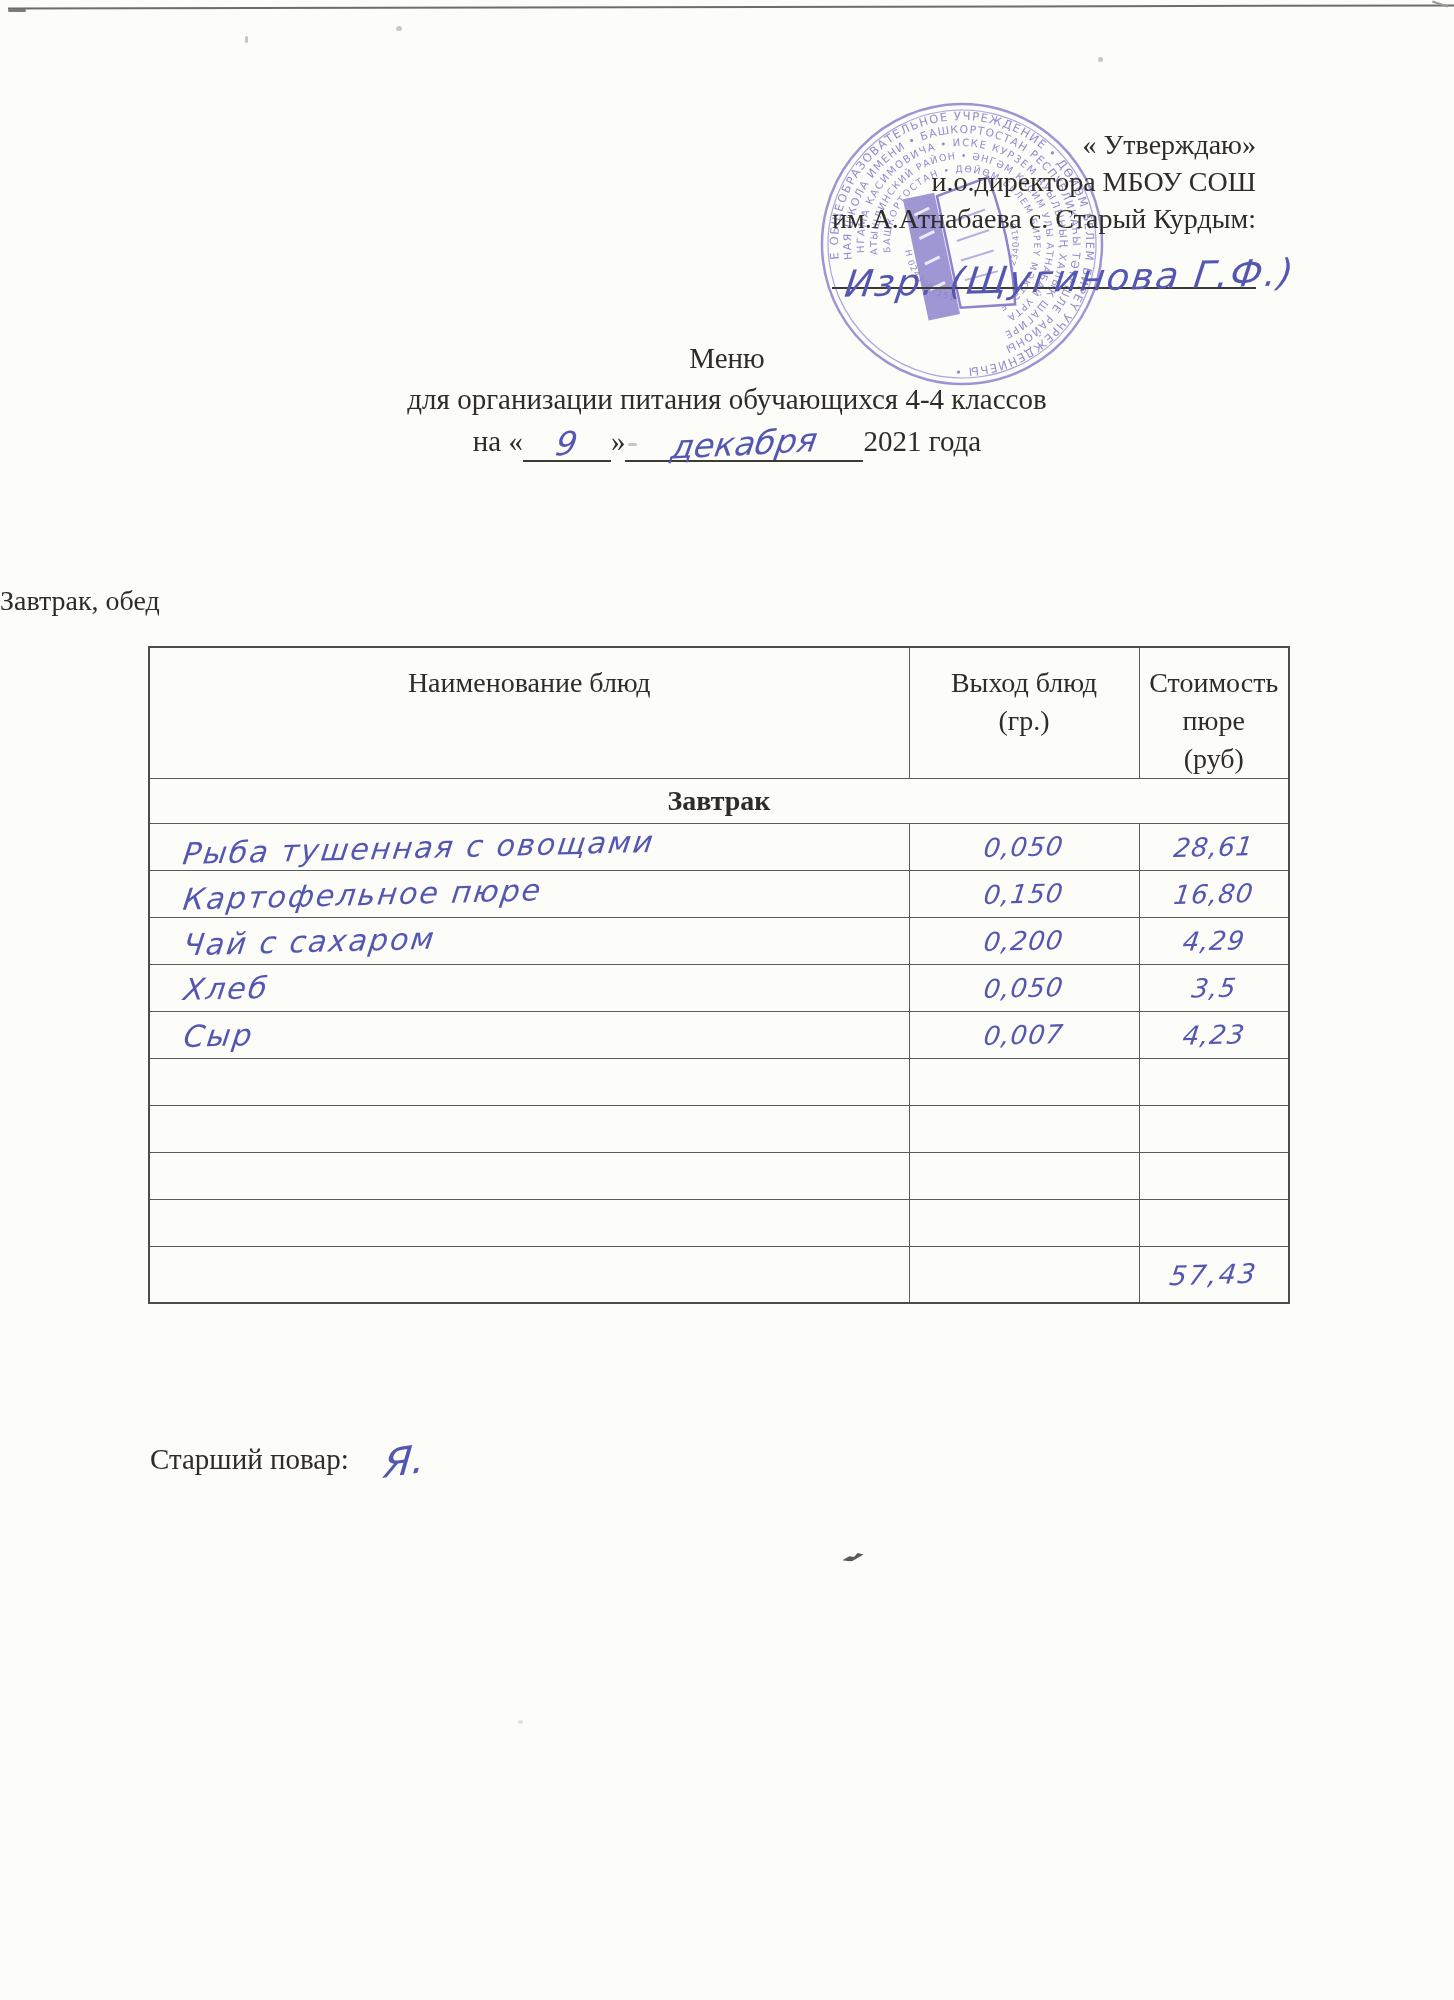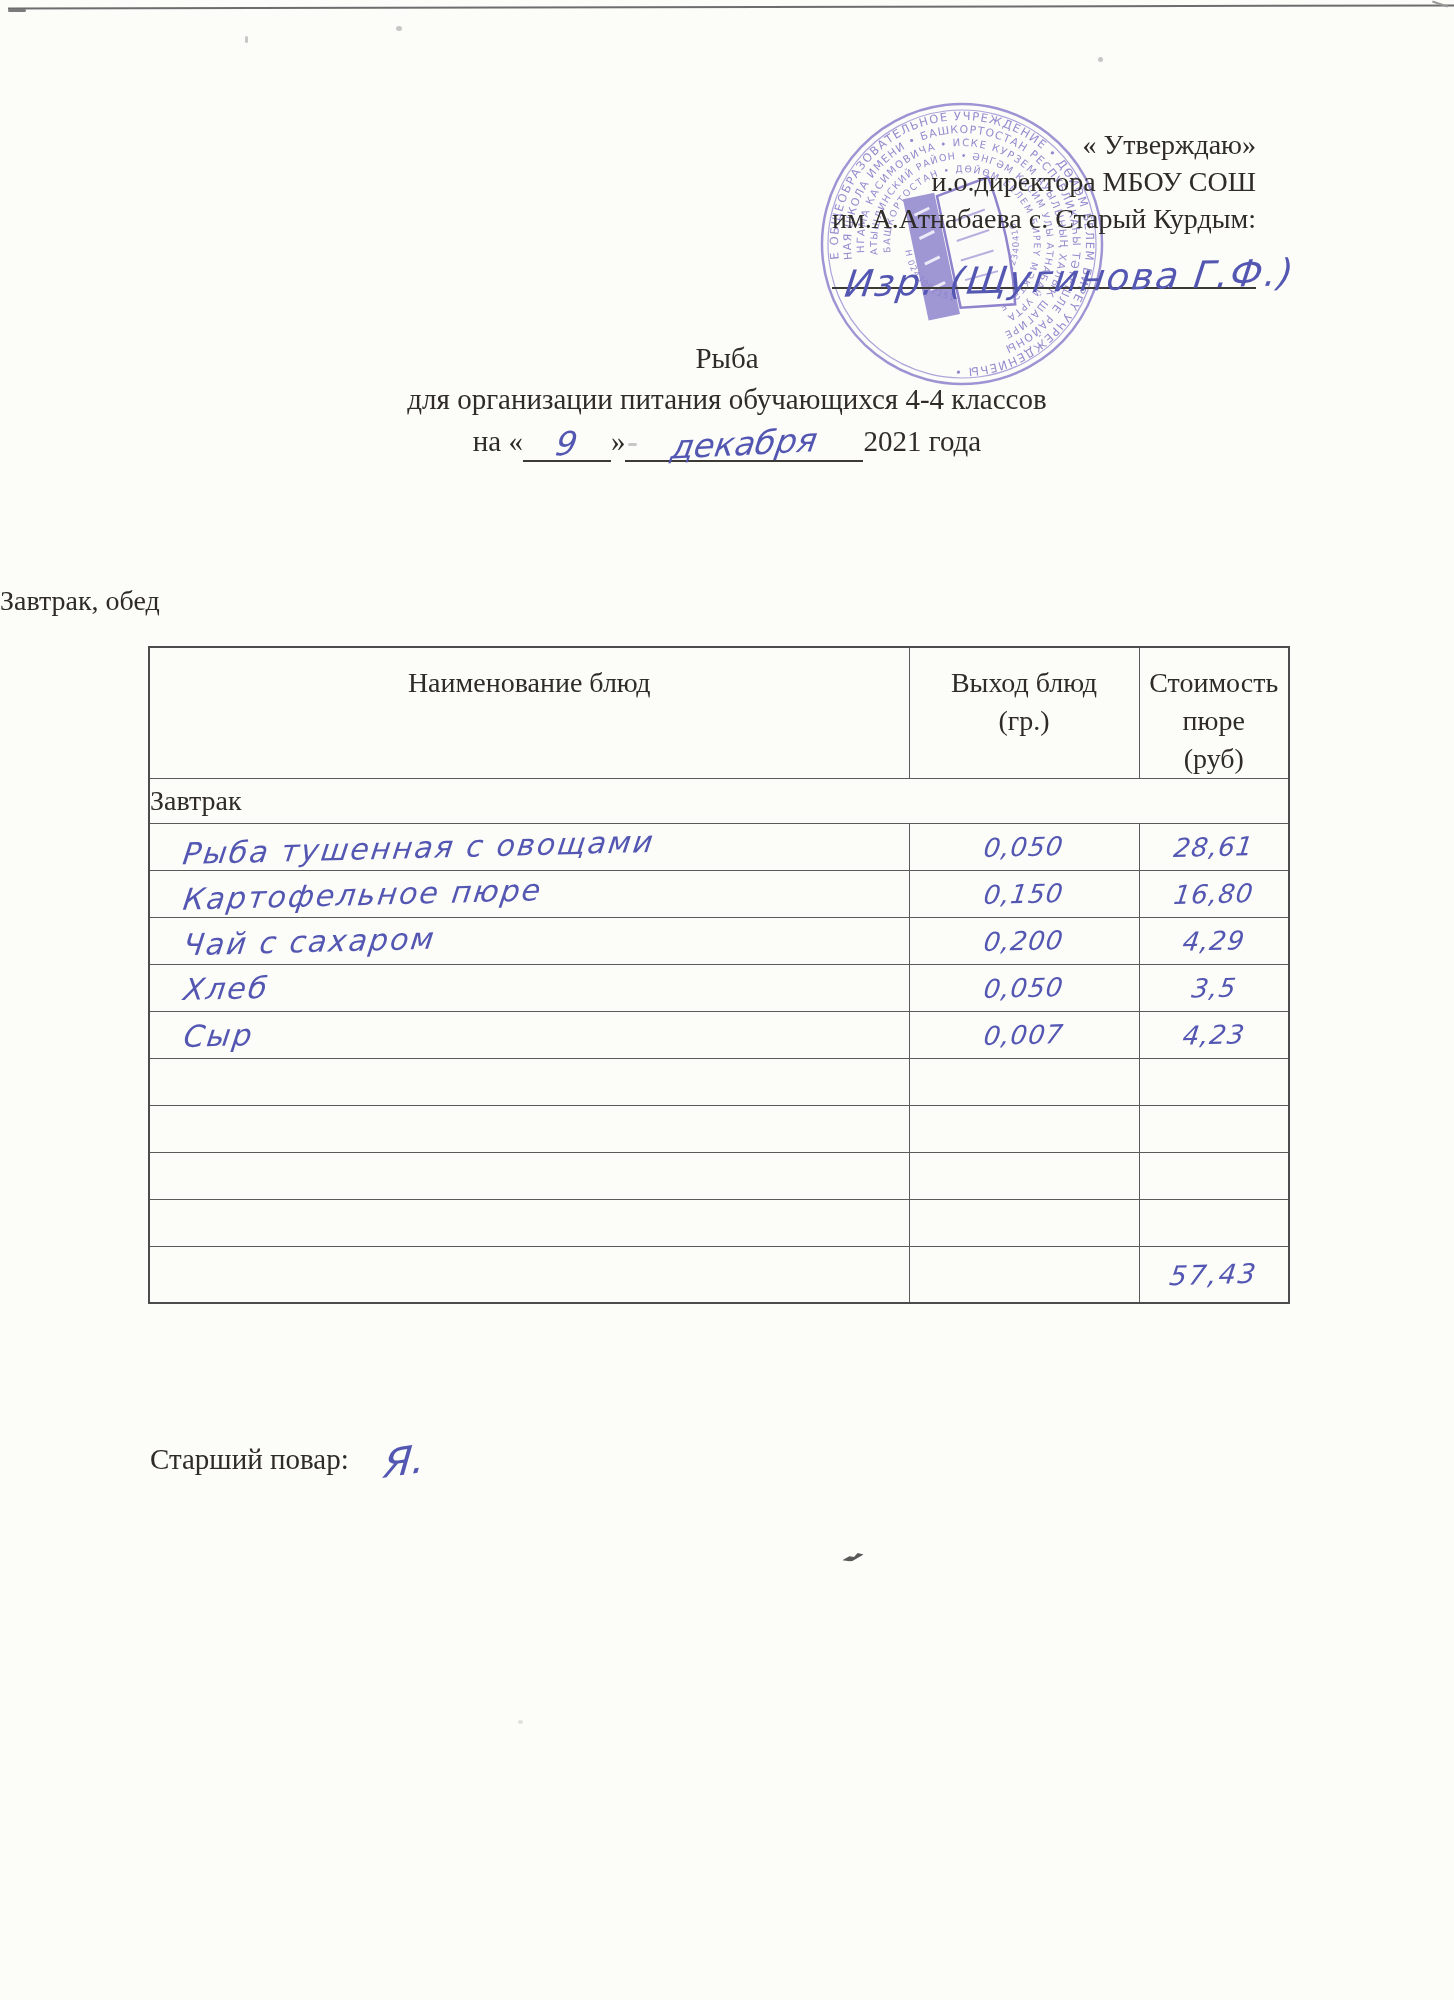--- a/index.html
+++ b/index.html
@@ -48,21 +48,21 @@
   
   .section-label{position:absolute;left:0;right:0;top:585px;font-size:28px;}
   
   .menu-table{position:absolute;left:148px;top:646px;width:1140px;border-collapse:collapse;
     table-layout:fixed;border:2px solid #4c4c4c;}
   .menu-table th,.menu-table td{border:1px solid #5a5a5a;padding:0;}
   .menu-table th{font-weight:normal;font-size:28px;line-height:38px;vertical-align:top;padding-top:16px;
     white-space:pre-line;text-align:center;}
   tr.head-row{height:118px;}
   tr.section-row{height:45px;}
-  tr.section-row td{text-align:left;font-size:28px;}
+  tr.section-row td{text-align:center;font-size:28px;font-weight:bold;}
   tr.data-row{height:47px;}
   tr.total-row{height:56px;}
   td.c-name{text-align:left;padding-left:34px;}
   td.c-val{text-align:center;}
   .row-ink{font-size:30px;letter-spacing:2px;white-space:nowrap;}
   .val-ink{font-size:26px;letter-spacing:1px;}
   .total-ink{font-size:27px;letter-spacing:2px;}
   
   .footer{position:absolute;left:150px;top:1438px;font-size:29px;}
   .cook-sig{font-size:40px;margin-left:28px;transform:skewX(-14deg) rotate(-9deg);vertical-align:-6px;}
@@ -113,21 +113,21 @@
   <div class="approval">
     <div>« Утверждаю»</div>
     <div>и.о.директора МБОУ СОШ</div>
     <div>им.А.Атнабаева с. Старый Курдым:</div>
     <div class="sig-underline">
       <span class="ink sig-ink">Изр. (Щугинова Г.Ф.)</span>
     </div>
   </div>
 
   <div class="title-block">
-    <div>Рыба</div>
+    <div>Меню</div>
     <div>для организации питания обучающихся 4-4 классов</div>
     <div class="date-line">
       <span>на «</span><span class="blank blank-day"><span class="ink">9</span></span><span>»</span><span class="blank blank-month"><span class="ink">декабря</span></span><span>2021 года</span>
     </div>
   </div>
 
   <div class="section-label">Завтрак, обед</div>
 
   <table class="menu-table">
     <colgroup>

